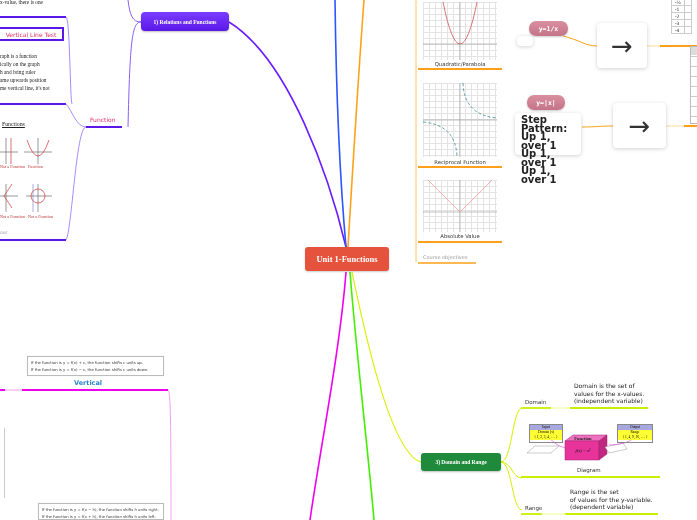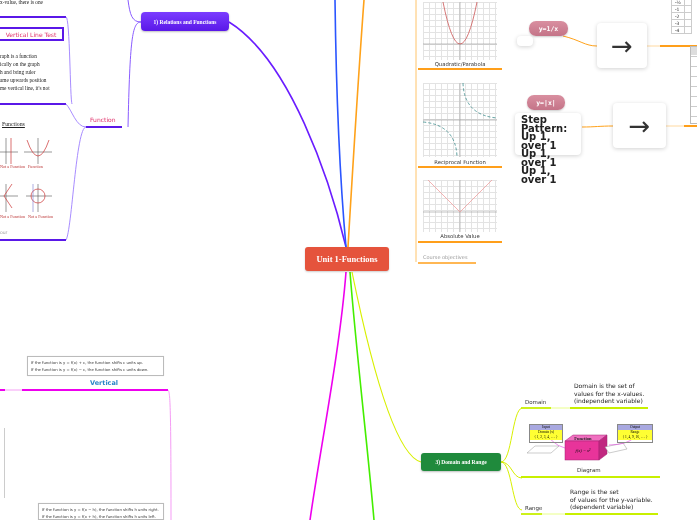--- a/index.html
+++ b/index.html
@@ -237,18 +237,18 @@
 <div class="abs desc" style="left:570px;top:488px;">
   <div>Range is the set</div>
   <div>of values for the y-variable.</div>
   <div>(dependent variable)</div>
 </div>
 
 <div class="abs note-box" style="left:27px;top:356px;width:137px;height:20px;">
   <div>If the function is y = f(x) + c, the function shifts c units up.</div>
   <div>If the function is y = f(x) − c, the function shifts c units down.</div>
 </div>
-<div class="abs blue-label" style="left:90px;top:379px;">Vertical</div>
+<div class="abs blue-label" style="left:74px;top:379px;">Vertical</div>
 <div class="abs" style="left:0;top:428px;width:4px;height:70px;border-right:1px solid #ccc;"></div>
 <div class="abs note-box" style="left:38px;top:503px;width:126px;height:17px;">
   <div>If the function is y = f(x − h), the function shifts h units right.</div>
   <div>If the function is y = f(x + h), the function shifts h units left.</div>
 </div>
 
 </body></html>

